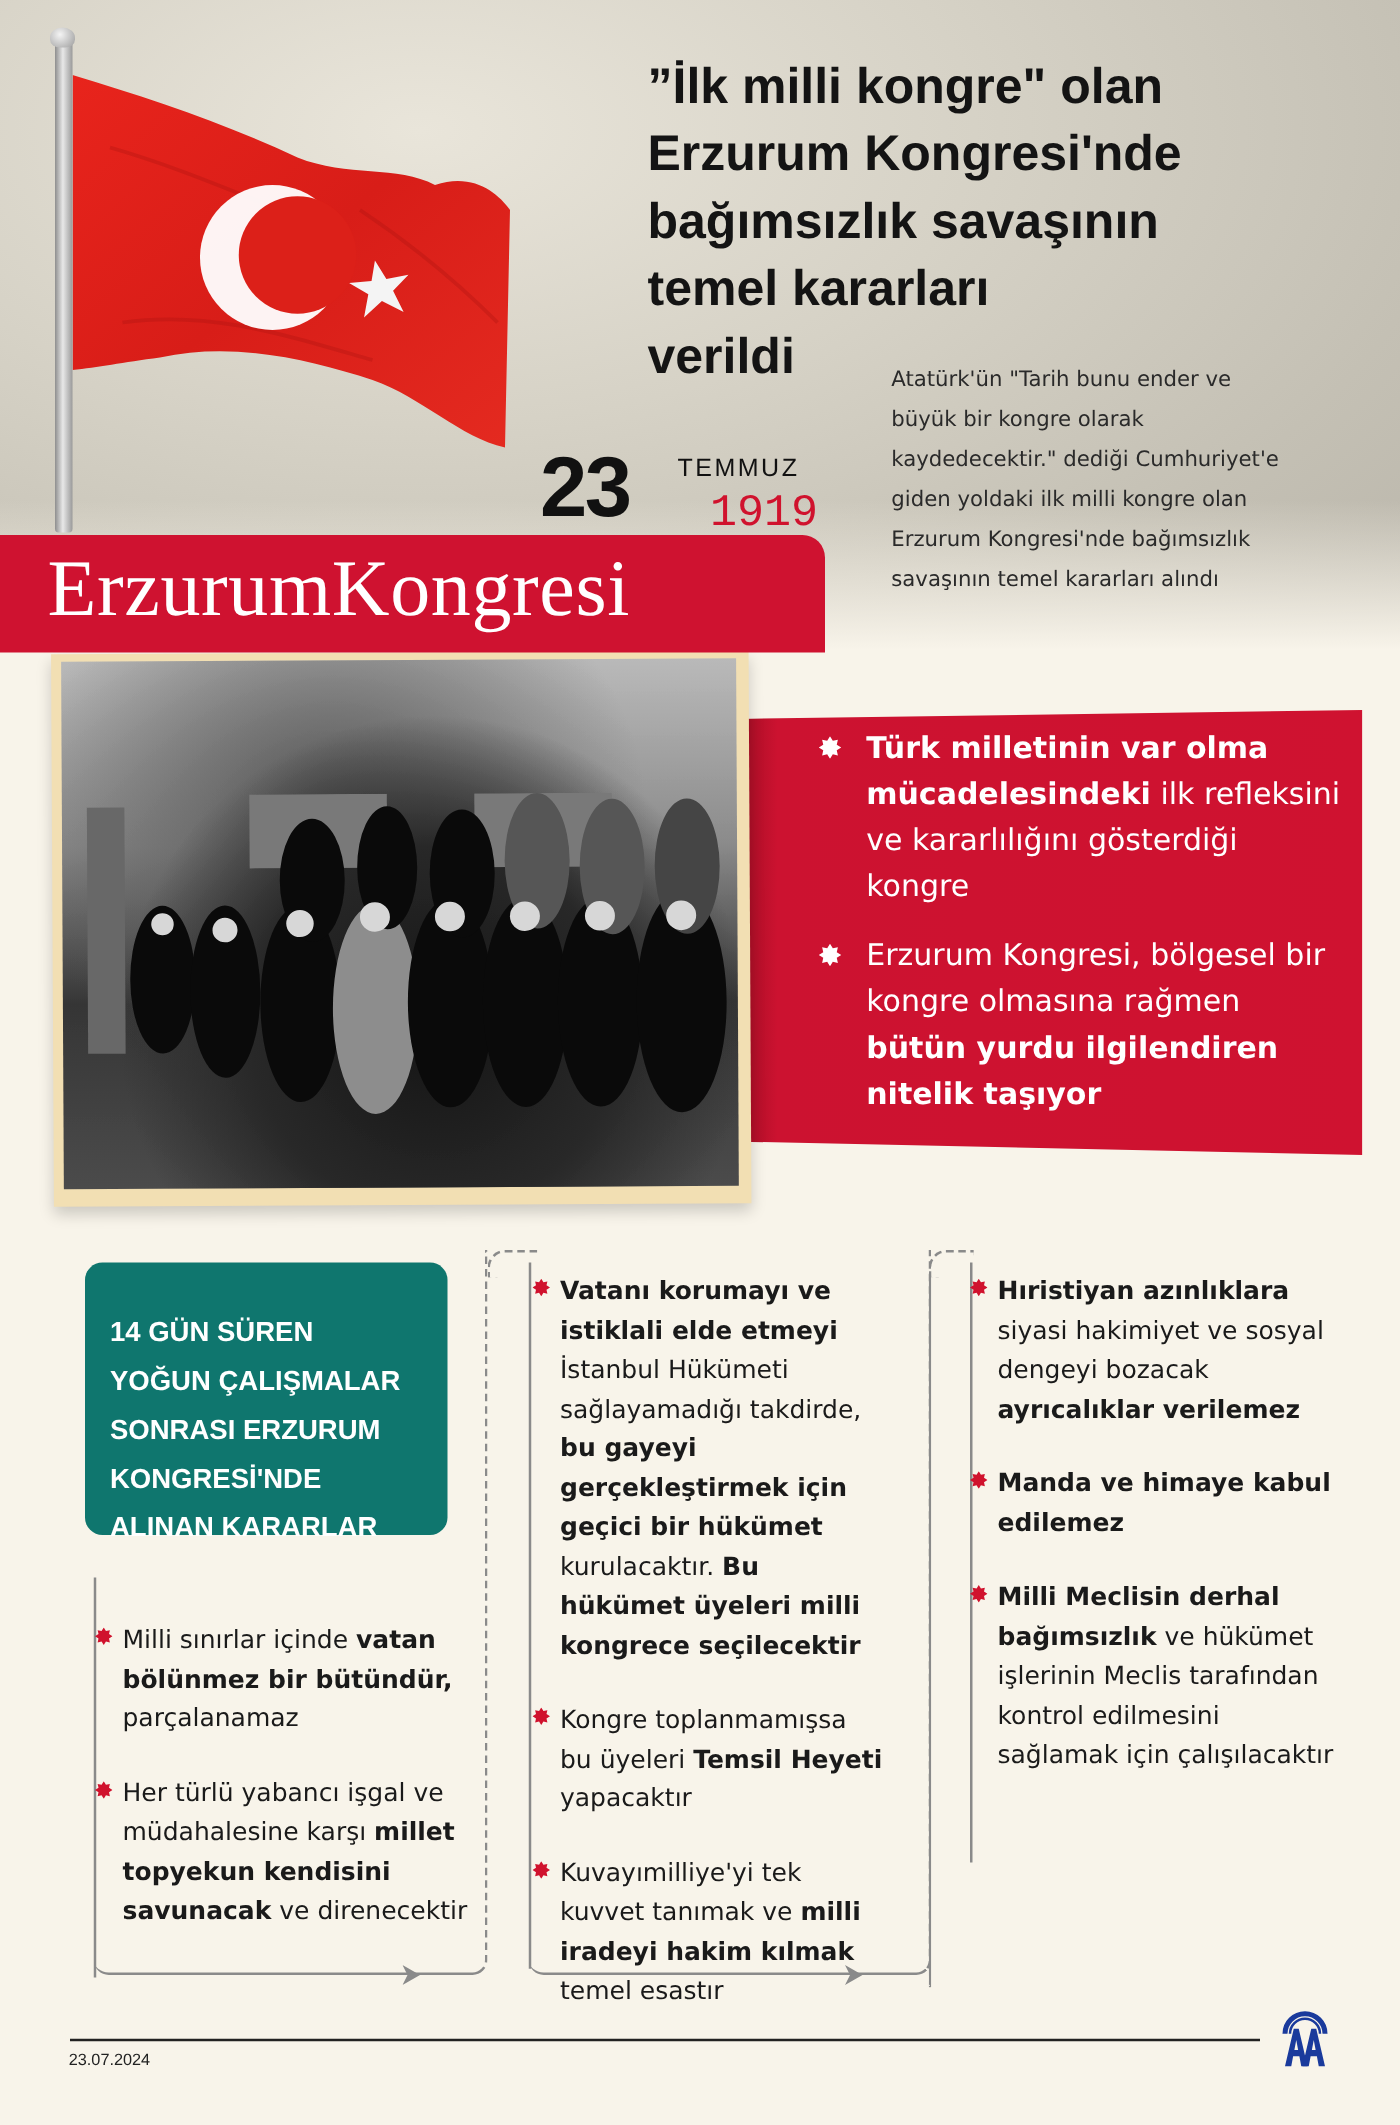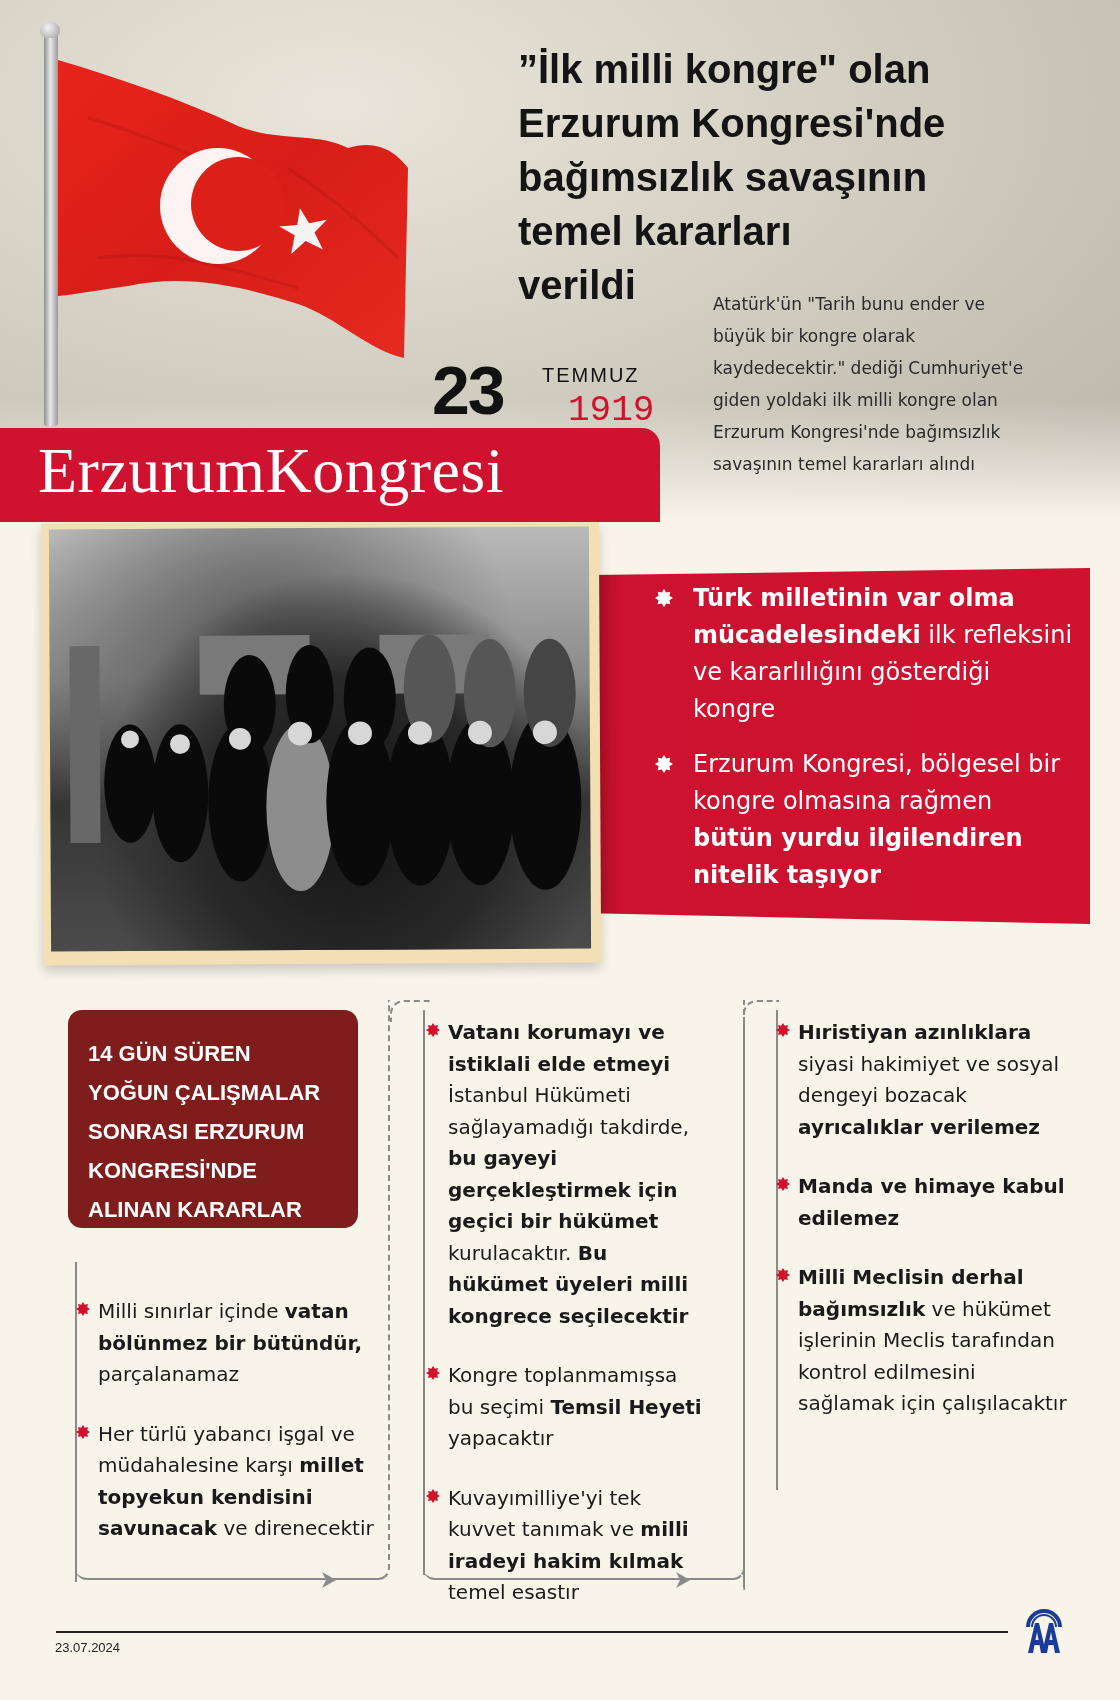--- a/index.html
+++ b/index.html
@@ -68,23 +68,23 @@
     background: linear-gradient(to right, #a50e25 0px, #cc1230 30px, #cf1230 100%);
     clip-path: polygon(0 2%, 100% 0, 100% 100%, 0 97%);
     z-index: 1;
   }
   .facts { position: absolute; left: 655px; top: 580px; width: 420px; color: #fff; font-size: 24px; line-height: 37px; z-index: 2; }
   .fact { position: relative; padding-left: 38px; margin-bottom: 18px; }
   .fact .bullet { position: absolute; left: 0; top: 9px; width: 18px; height: 18px; }
   b, .bold { font-weight: 700; }
   .decisions-header {
     position: absolute; left: 68px; top: 1010px; width: 290px; height: 218px;
-    background: #7f1d1d; color: #fff;
+    background: #0f766e; color: #fff;
     font-family: "Liberation Sans", sans-serif; font-weight: 700; font-size: 22px; line-height: 39px;
-    padding: 24px 20px 0 20px;
+    padding: 36px 20px 0 20px;
     border-radius: 14px;
   }
   .col { position: absolute; font-size: 20px; line-height: 31.5px; color: #1a1a1a; }
   .col-line { position: absolute; width: 2px; background: #8a8a8a; }
   .item { position: relative; padding-left: 12px; margin-bottom: 28px; }
   .item .dot { position: absolute; left: -10px; top: 6px; width: 14px; height: 14px; }
   .dash-box { position: absolute; border: 2px dashed #8a8a8a; border-radius: 12px; }
   .footer-line { position: absolute; left: 56px; top: 1631px; width: 952px; height: 2px; background: #222; }
   .footer-date { position: absolute; left: 55px; top: 1640px; font-family: "Liberation Sans", sans-serif; font-size: 13px; color: #222; text-align: center; }
   .logo { position: absolute; left: 1024px; top: 1605px; width: 40px; height: 50px; }
@@ -226,21 +226,21 @@
   <div class="item">
     <svg class="dot" viewBox="0 0 20 20">
         <polygon fill="#d0122d" points="10,0 12.5,4 17,3 16,7.5 20,10 16,12.5 17,17 12.5,16 10,20 7.5,16 3,17 4,12.5 0,10 4,7.5 3,3 7.5,4"></polygon>
       </svg>
     <b>Vatanı korumayı ve istiklali elde etmeyi</b><span> İstanbul Hükümeti sağlayamadığı takdirde, </span><b>bu gayeyi gerçekleştirmek için geçici bir hükümet</b><span> kurulacaktır. </span><b>Bu hükümet üyeleri milli kongrece seçilecektir</b>
   </div>
   <div class="item">
     <svg class="dot" viewBox="0 0 20 20">
         <polygon fill="#d0122d" points="10,0 12.5,4 17,3 16,7.5 20,10 16,12.5 17,17 12.5,16 10,20 7.5,16 3,17 4,12.5 0,10 4,7.5 3,3 7.5,4"></polygon>
       </svg>
-    <span>Kongre toplanmamışsa bu seçimi </span><b>Temsil Heyeti</b><span> yapacaktır</span>
+    <span>Kongre toplanmamışsa bu üyeleri </span><b>Temsil Heyeti</b><span> yapacaktır</span>
   </div>
   <div class="item">
     <svg class="dot" viewBox="0 0 20 20">
         <polygon fill="#d0122d" points="10,0 12.5,4 17,3 16,7.5 20,10 16,12.5 17,17 12.5,16 10,20 7.5,16 3,17 4,12.5 0,10 4,7.5 3,3 7.5,4"></polygon>
       </svg>
     <span>Kuvayımilliye'yi tek kuvvet tanımak ve </span><b>milli iradeyi hakim kılmak</b><span> temel esastır</span>
   </div>
 </div>
 
 <div class="col" style="left:786px; top:1017px; width:290px;">

